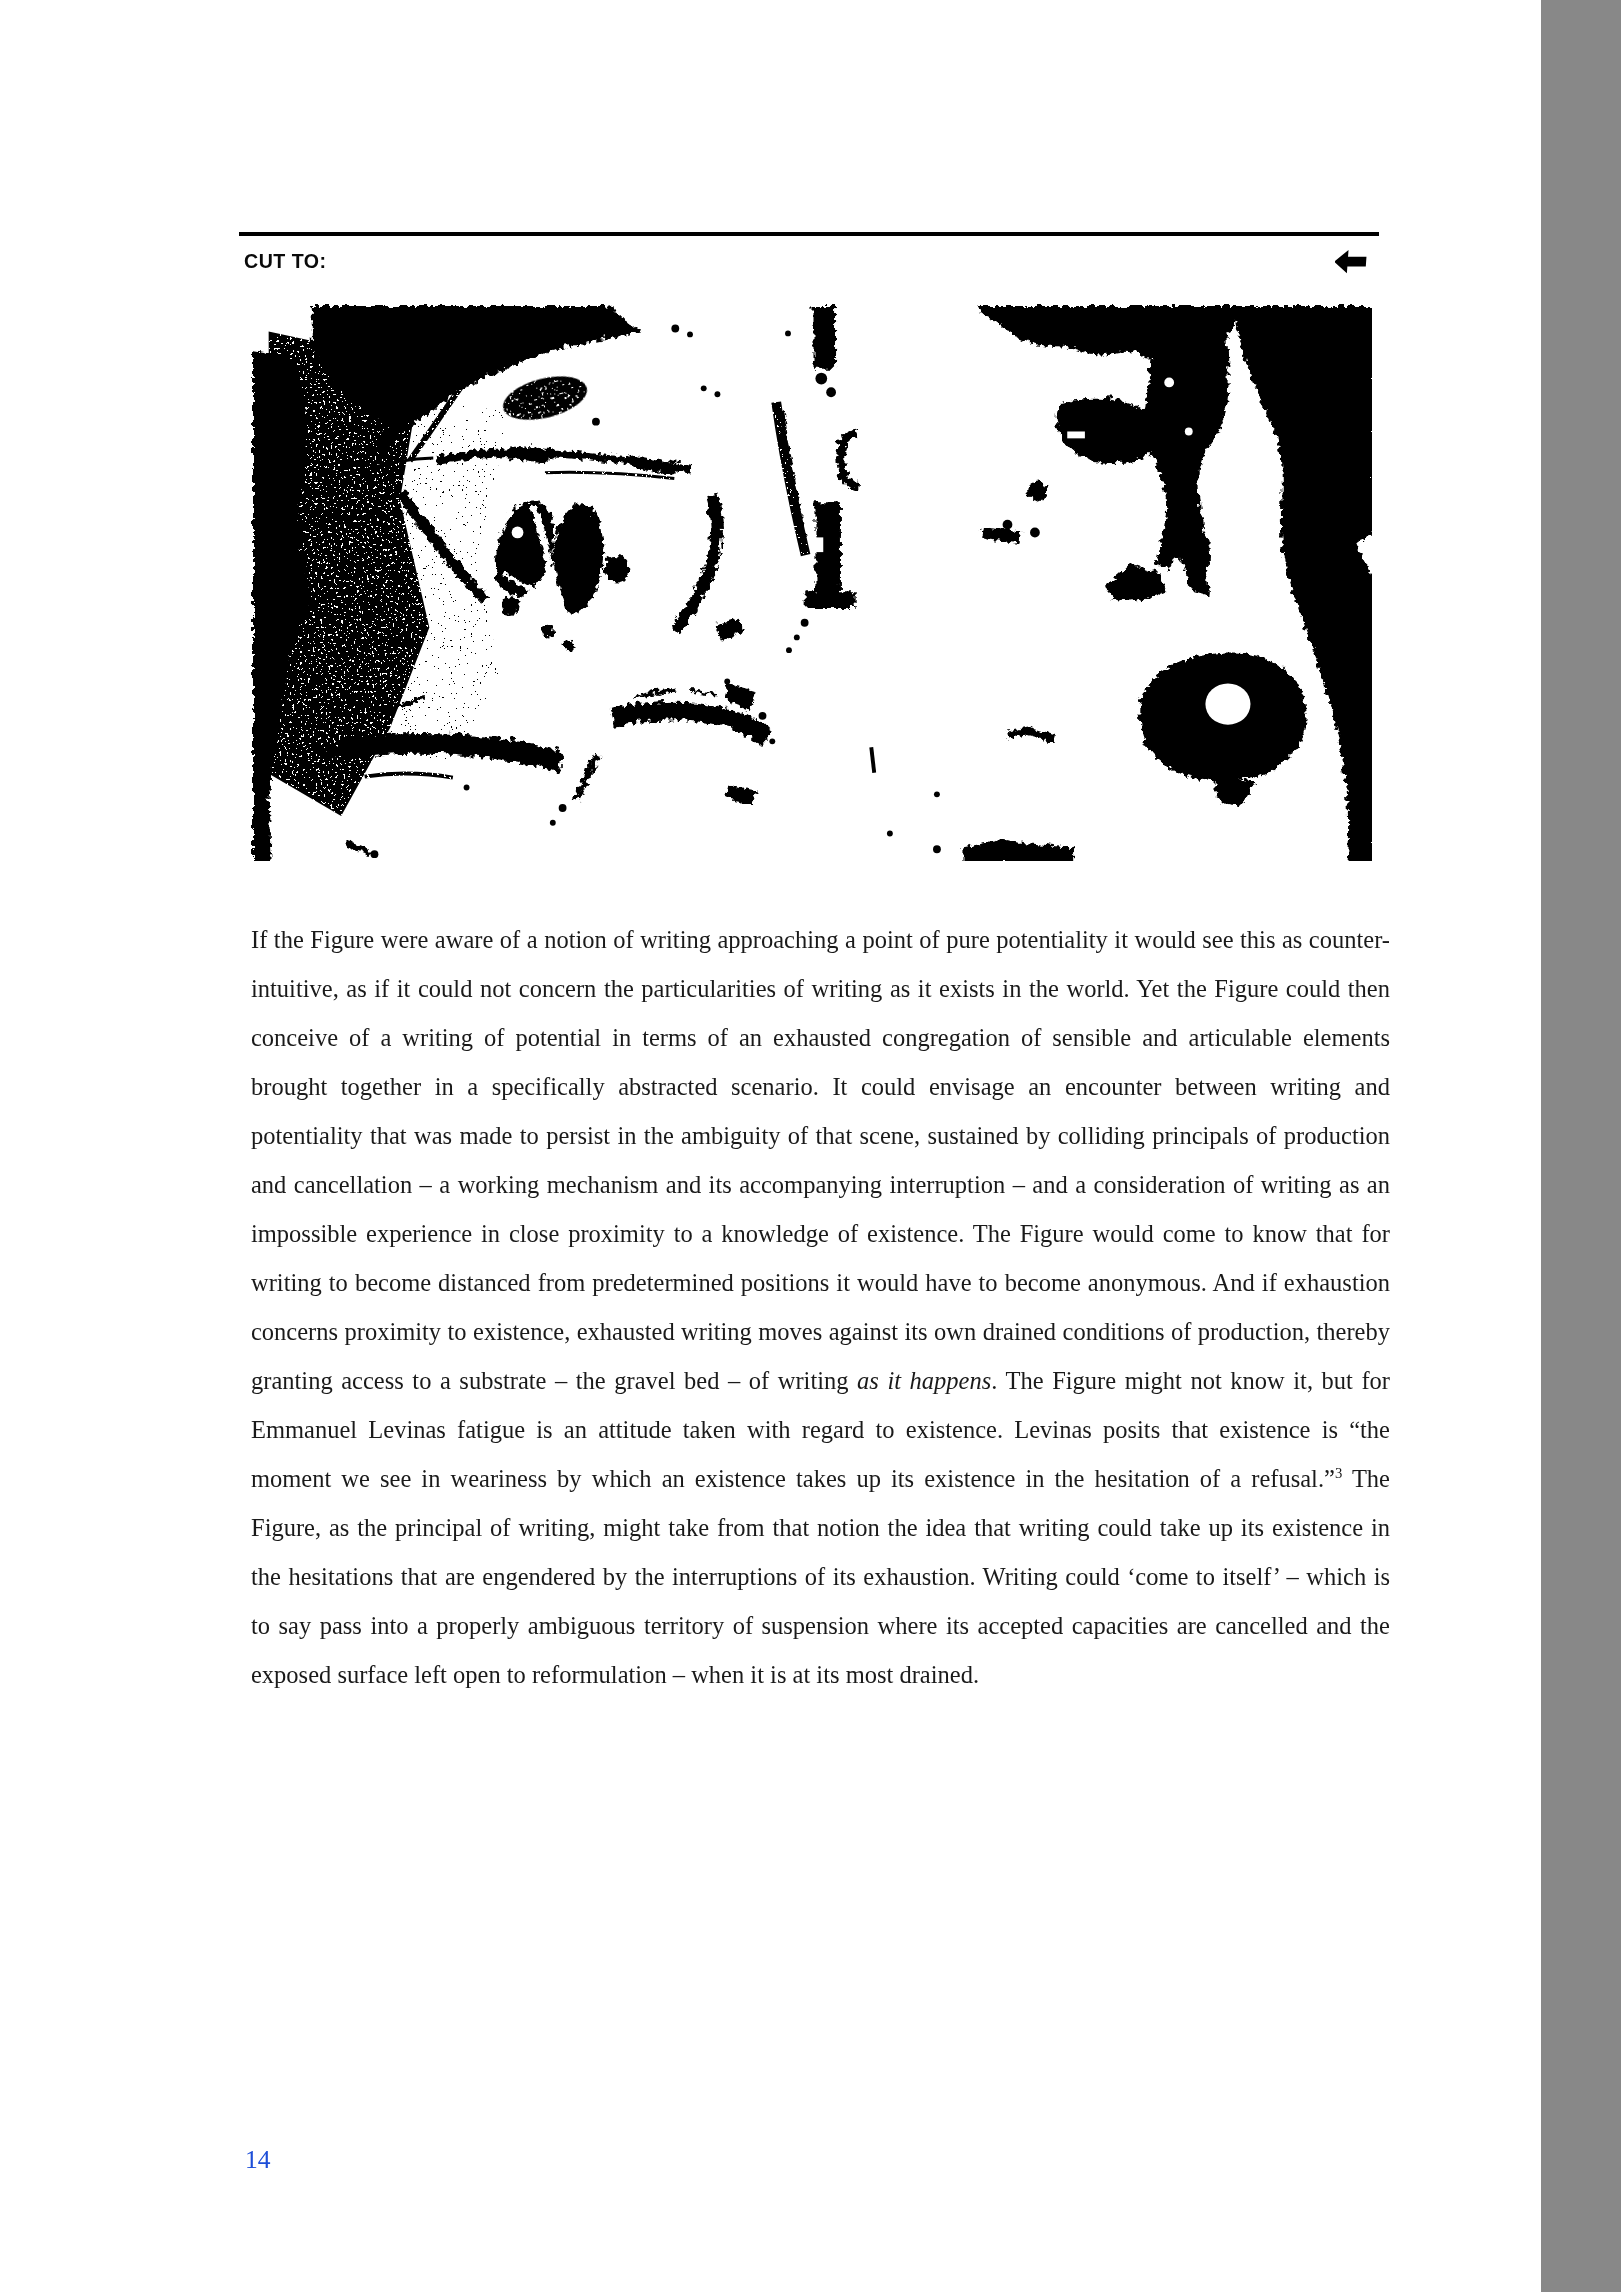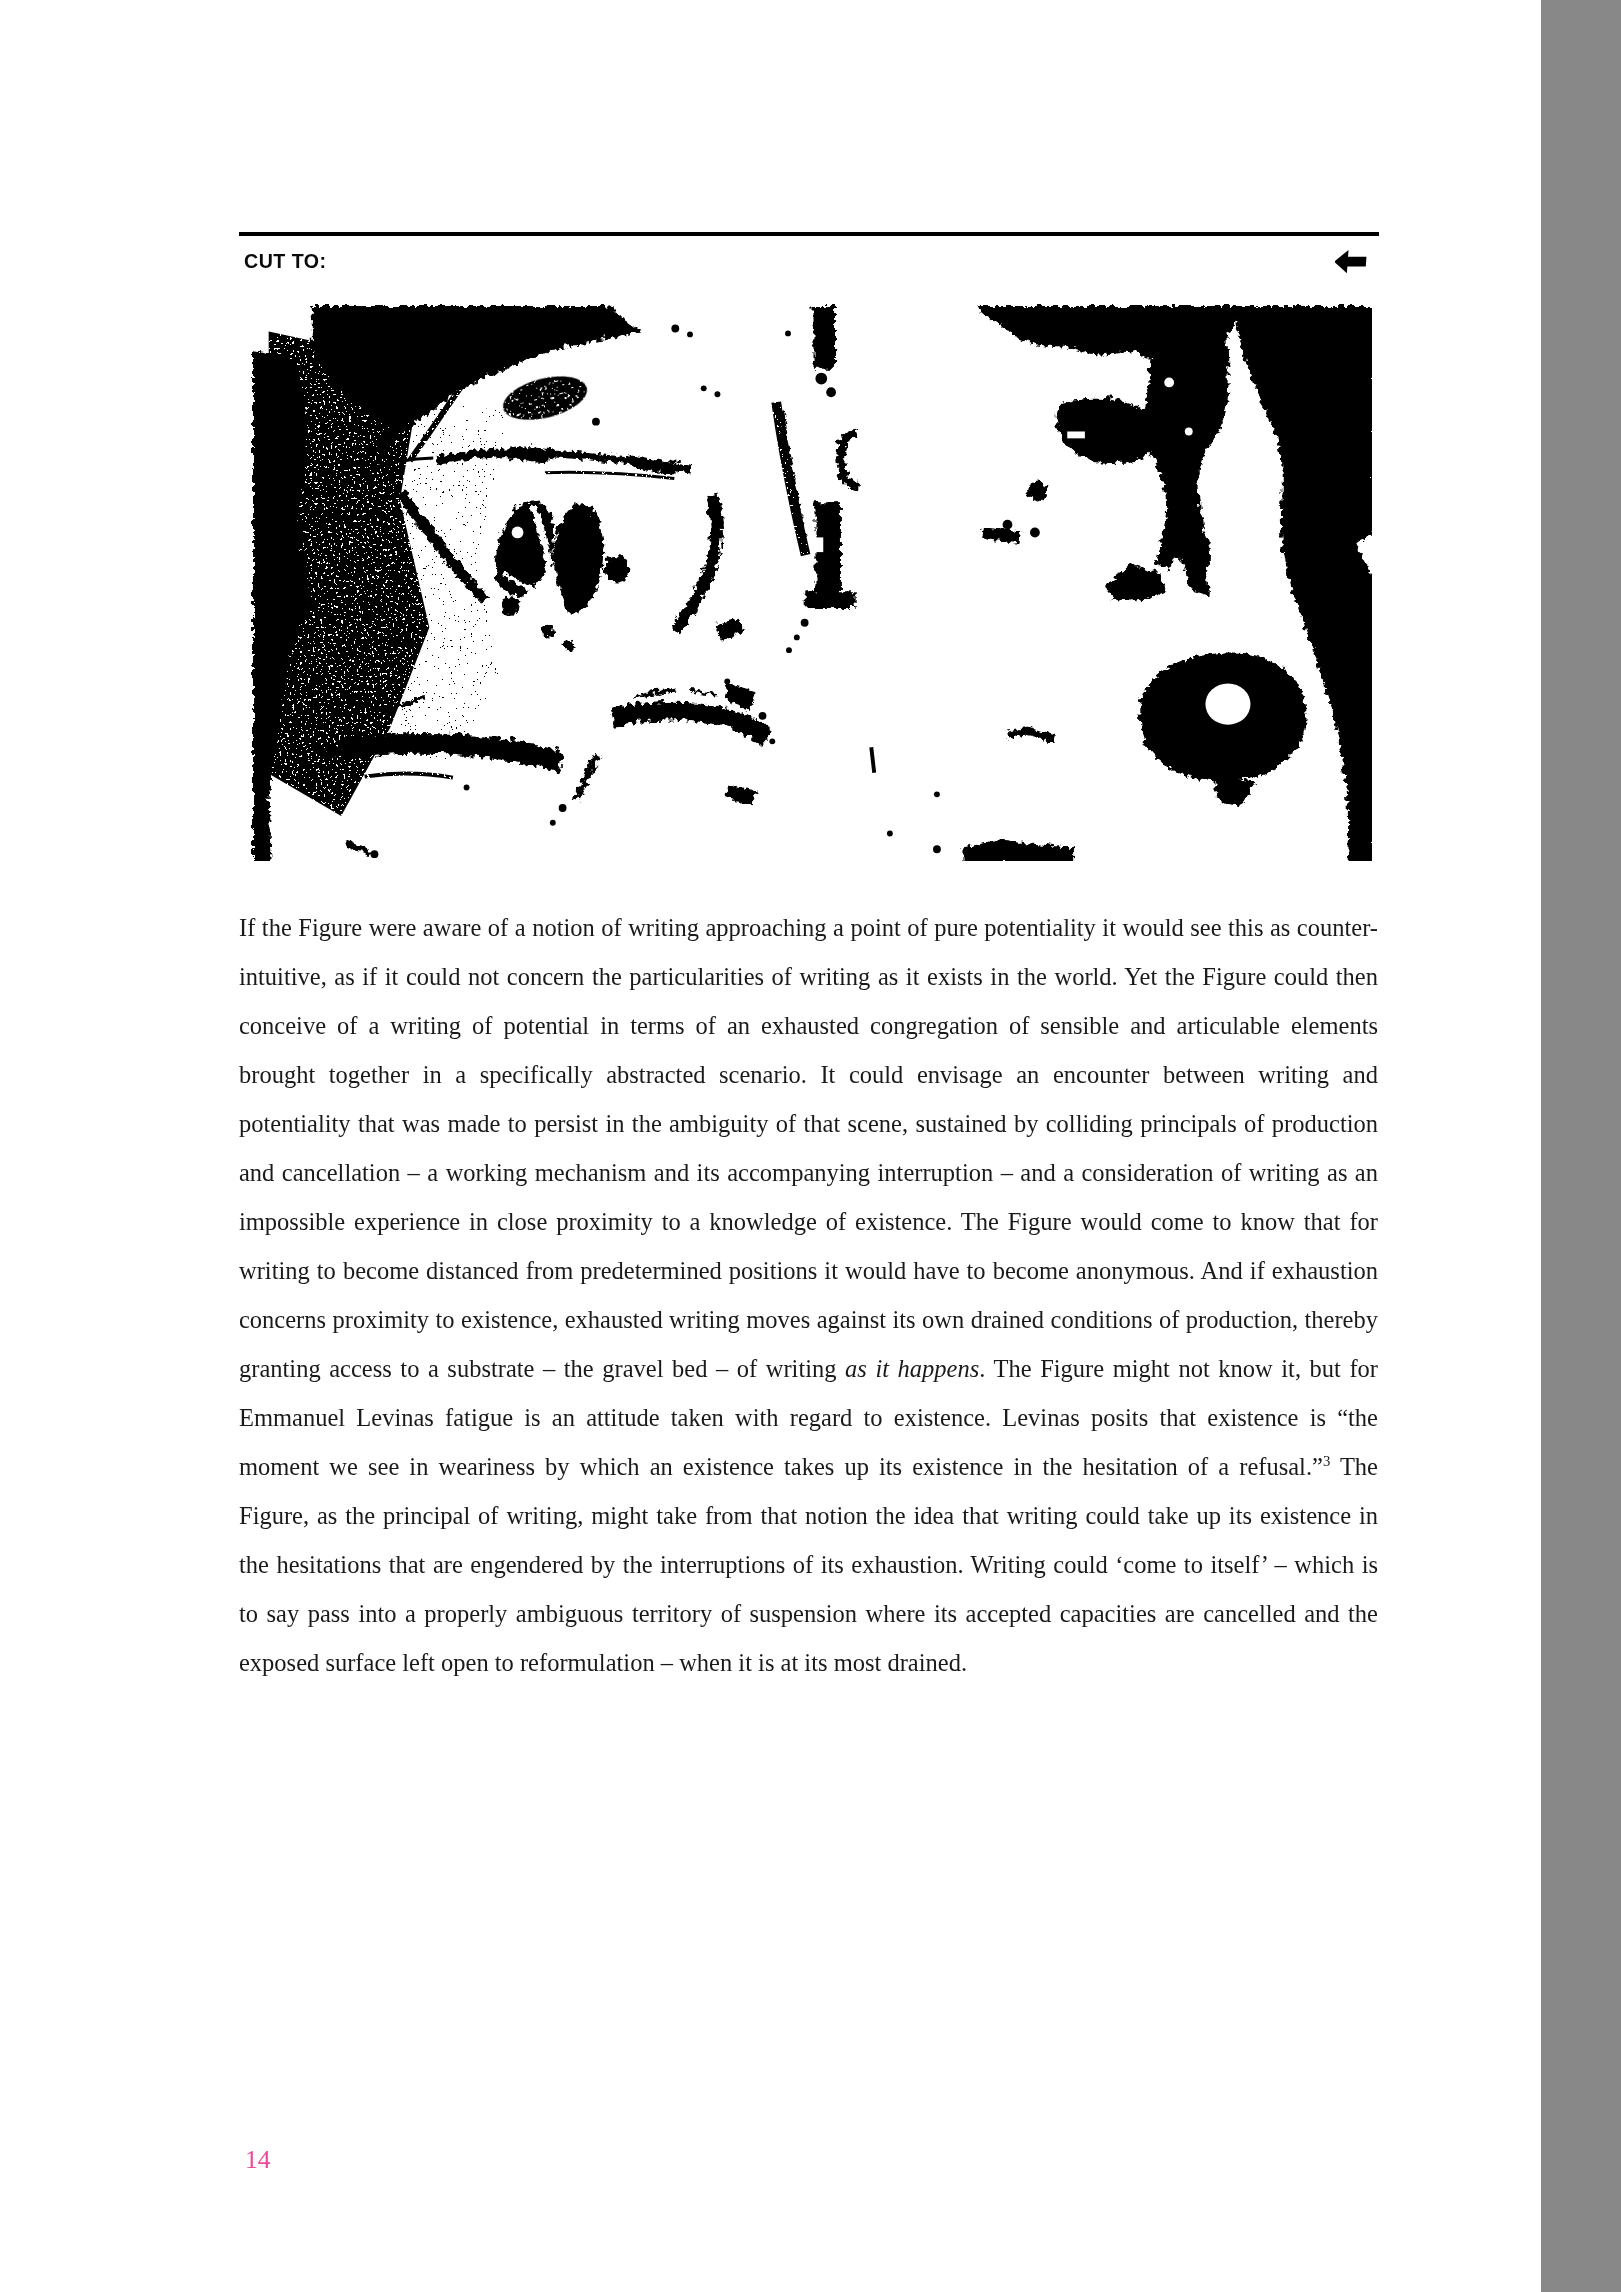--- a/index.html
+++ b/index.html
@@ -26,27 +26,27 @@
   }
   .figure-wrap{
     position:absolute;left:251px;top:304px;width:1121px;height:557px;
   }
   .figure-wrap svg{display:block;width:100%;height:100%;}
   .body-text{
     position:absolute;left:239px;top:903px;width:1139px;
     font-size:24.5px;line-height:49px;
     text-align:justify;
     color:#1a1a1a;
-    margin:0;
+    margin:12px;
   }
   .body-text em{font-style:italic;}
   .body-text sup{font-size:0.6em;line-height:0;vertical-align:super;}
   .page-number{
     position:absolute;left:245px;top:2145px;
-    font-size:25.5px;color:#ec4899;
+    font-size:25.5px;color:#1d4ed8;
   }
 </style>
 </head>
 <body>
 
 <div class="page">
 
   <div class="top-rule"></div>
 
   <div class="cutto">CUT TO:</div>

